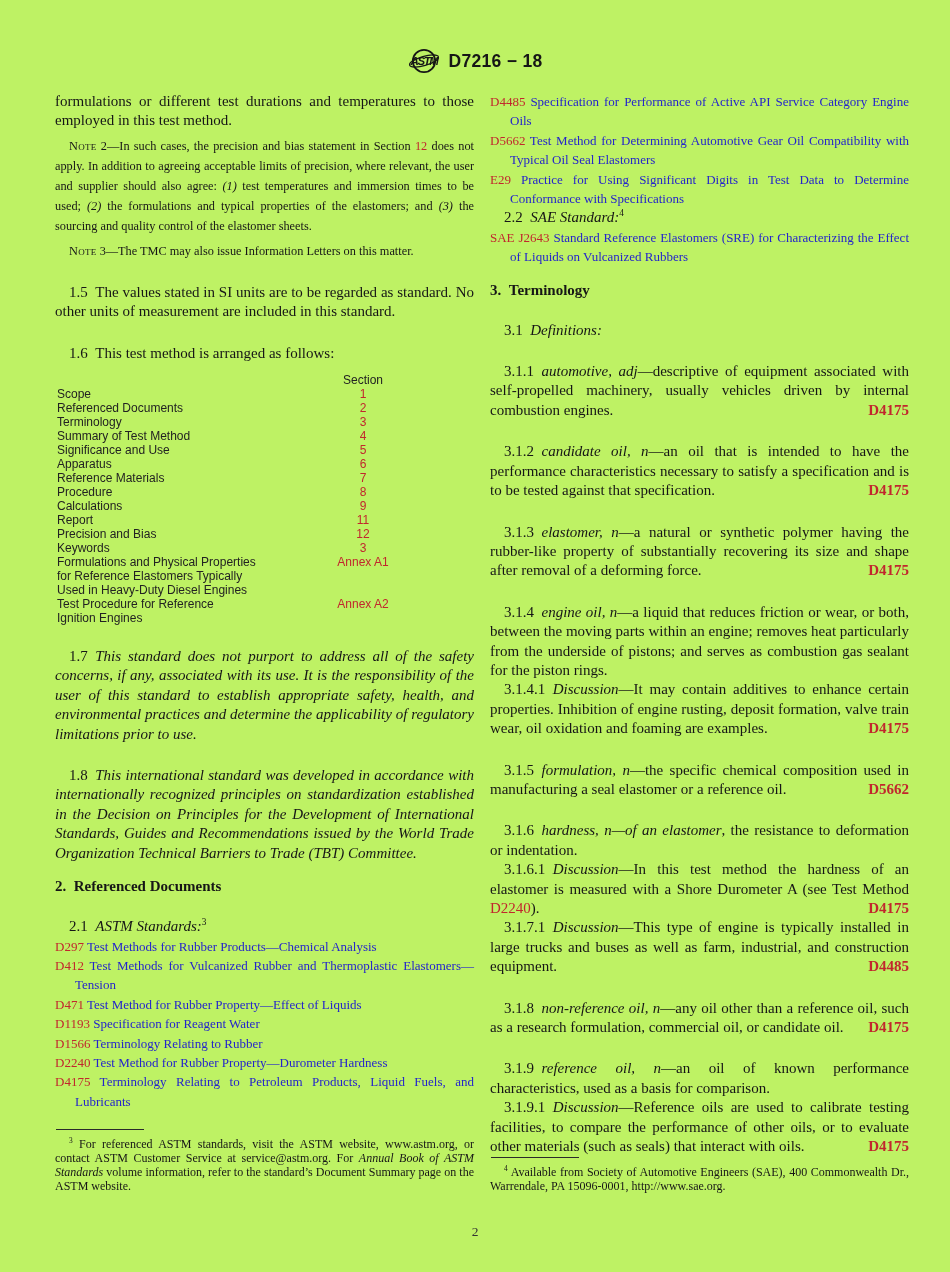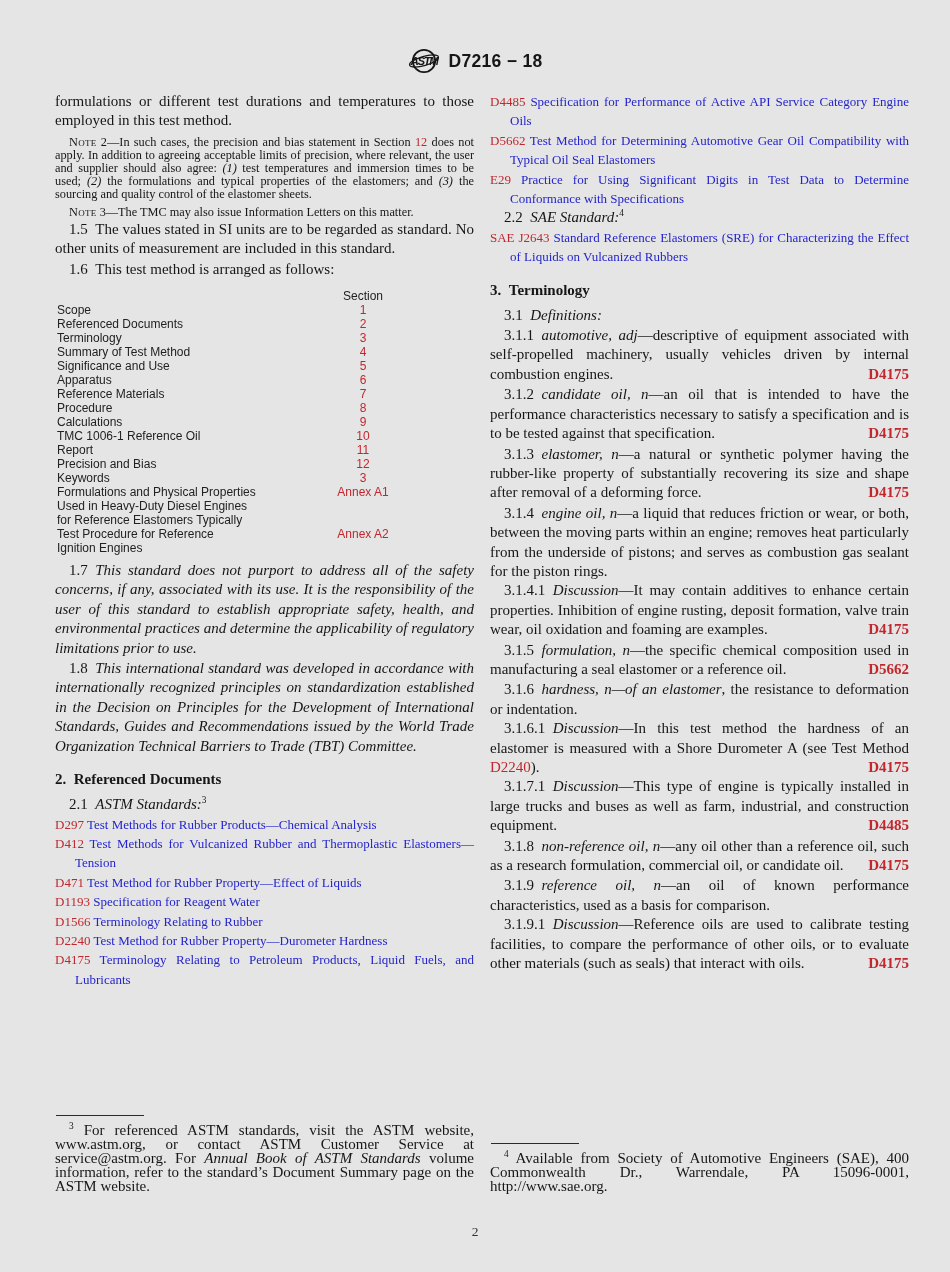--- a/index.html
+++ b/index.html
@@ -1,45 +1,45 @@
 <!DOCTYPE html>
 <html><head>
 <meta charset="utf-8">
 <style>
   * { margin:0; padding:0; box-sizing:border-box; }
   html,body { background:#ffffff; }
   .page {
-    position:relative; width:950px; height:1272px; background:#e5e5e5;
+    position:relative; width:950px; height:1272px; background:#bef264;
     font-family:"Liberation Serif", serif; color:#161616; overflow:hidden;
   }
   .doc-header {
     margin:46px 0 16px 0; display:flex; justify-content:center; align-items:center; gap:9px; height:30px;
   }
   .logo svg { display:block; }
   .designation {
     font-family:"Liberation Sans", sans-serif; font-weight:bold; font-size:17.5px; letter-spacing:0.3px;
   }
   .columns { display:flex; gap:16px; margin:0 41px 0 55px; }
   .col { width:419px; height:1102px; display:flex; flex-direction:column; }
   .content { width:100%; }
   .fnotes { margin-top:auto; }
 
-  .para { font-size:15px; line-height:19.4px; text-align:justify; margin-top:1px; }
+  .para { font-size:15px; line-height:19.4px; text-align:justify; margin-top:22px; }
   .para.ind { text-indent:14px; }
   .para.ni  { margin-top:0; }
   .para.cont{ margin-top:0; }
-  .note { font-size:12.3px; line-height:13px; text-align:justify; text-indent:14px; margin-top:5px; }
+  .note { font-size:12.3px; line-height:20px; text-align:justify; text-indent:14px; margin-top:5px; }
   .h2 { font-size:15px; font-weight:bold; margin:15px 0 7px 0; font-family:Liberation Serif, serif; }
   .ref { font-size:13px; line-height:19.4px; text-align:justify; padding-left:20px; text-indent:-20px; }
   .toc { font-family:"Liberation Sans", sans-serif; font-size:12px; line-height:14px; width:346px; margin:10px 0 6px 2px; color:#222; }
   .trow { display:flex;justify-content:space-between; }
   .tlabel { flex:1; }
   .tsec { width:80px; text-align:center; color:#c1272d; }
   .tsec.hdr { color:#222; }
-  .fn { font-size:15px; line-height:13.9px; text-align:justify; text-indent:14px; }
+  .fn { font-size:12px; line-height:13.9px; text-align:justify; text-indent:14px; }
   .fnrule { width:88px; border-top:1.4px solid #2a2a2a; margin:0 0 8px 1px; }
   .pagefoot { position:absolute; left:0; right:0; bottom:32px; text-align:center; font-size:13.5px; color:#333; }
 
   .it { font-style:italic; }
   .rlink { color:#c1272d; }
   .blink { color:#2424cc; }
   .sups { font-size:0.62em; vertical-align:super; line-height:0; }
   .scaps { font-variant:small-caps; letter-spacing:0.3px; }
   .endtag { float:right; font-weight:bold; color:#c1272d; }
 </style>
@@ -102,45 +102,41 @@
             </div>
             <div class="trow">
               <span class="tlabel">Procedure</span>
               <span class="tsec">8</span>
             </div>
             <div class="trow">
               <span class="tlabel">Calculations</span>
               <span class="tsec">9</span>
             </div>
             <div class="trow">
-              <span class="tlabel">TMC 1006-1 Reference Oil</span>
-              <span class="tsec">10</span>
-            </div>
-            <div class="trow">
               <span class="tlabel">Report</span>
               <span class="tsec">11</span>
             </div>
             <div class="trow">
               <span class="tlabel">Precision and Bias</span>
               <span class="tsec">12</span>
             </div>
             <div class="trow">
               <span class="tlabel">Keywords</span>
               <span class="tsec">3</span>
             </div>
             <div class="trow">
               <span class="tlabel">Formulations and Physical Properties</span>
               <span class="tsec">Annex A1</span>
             </div>
             <div class="trow">
-              <span class="tlabel">Used in Heavy-Duty Diesel Engines</span>
+              <span class="tlabel">for Reference Elastomers Typically</span>
               <span class="tsec"></span>
             </div>
             <div class="trow">
-              <span class="tlabel">for Reference Elastomers Typically</span>
+              <span class="tlabel">Used in Heavy-Duty Diesel Engines</span>
               <span class="tsec"></span>
             </div>
             <div class="trow">
               <span class="tlabel">Test Procedure for Reference</span>
               <span class="tsec">Annex A2</span>
             </div>
             <div class="trow">
               <span class="tlabel">Ignition Engines</span>
               <span class="tsec"></span>
             </div>

